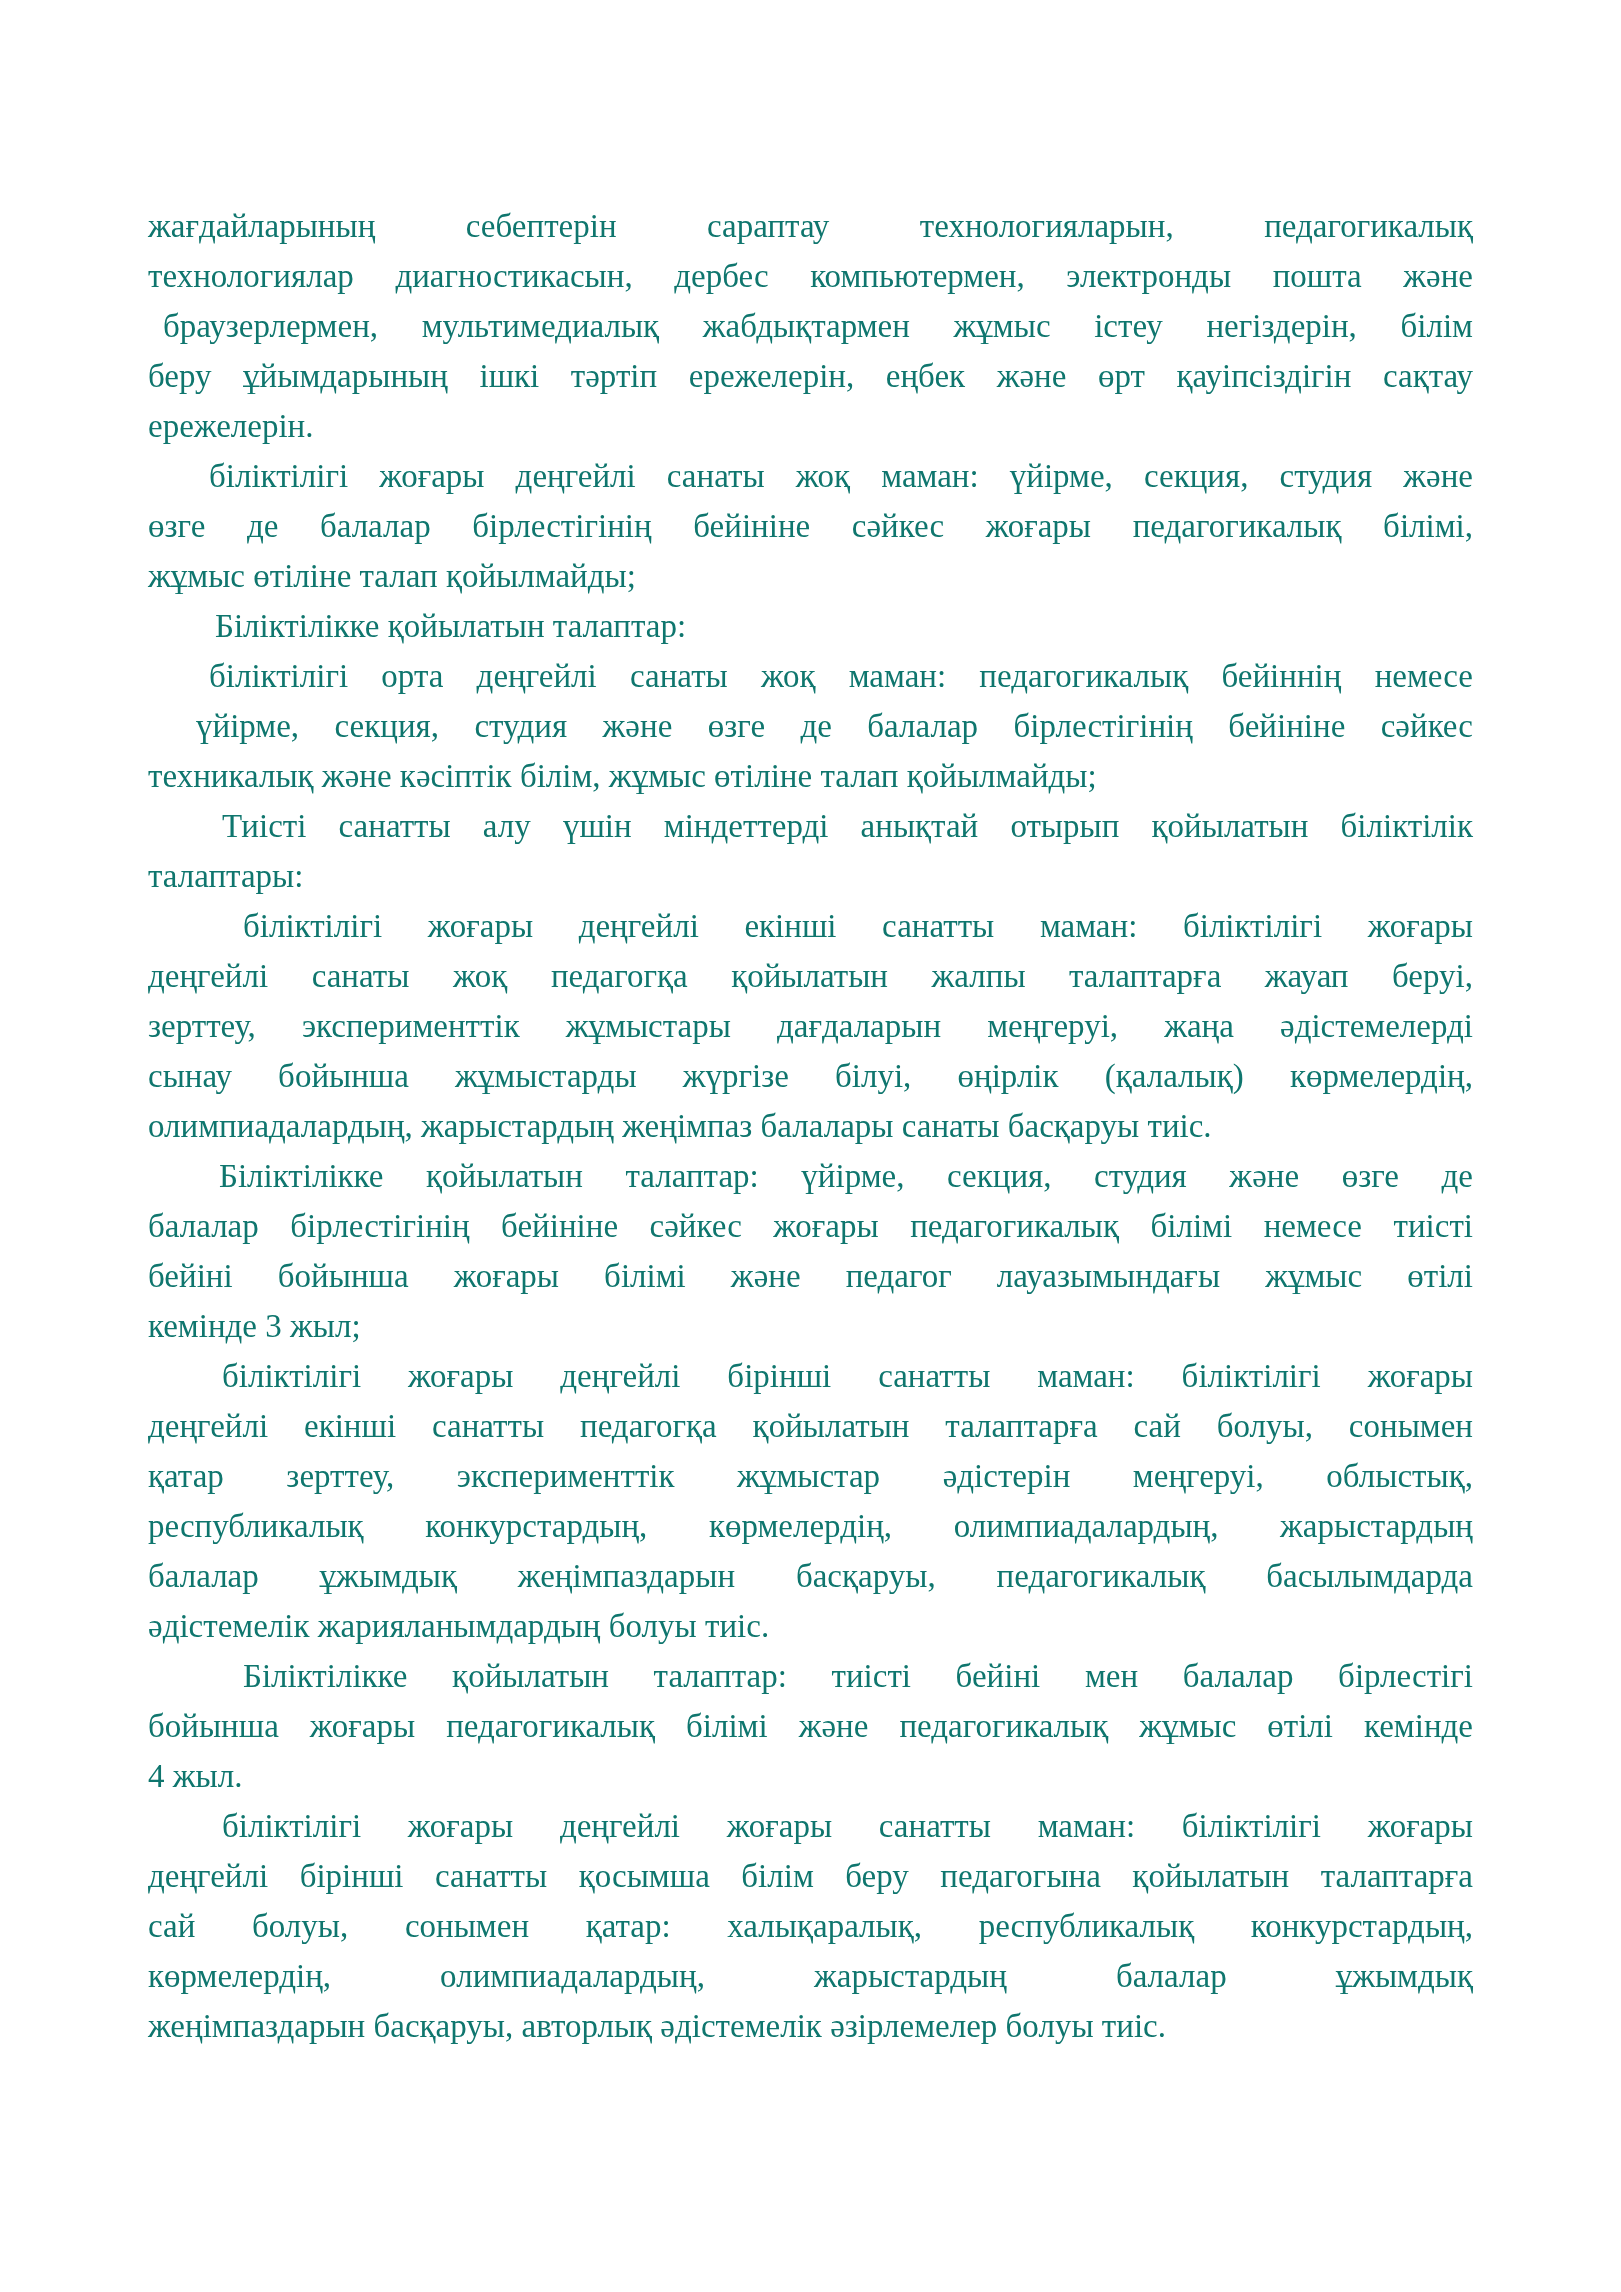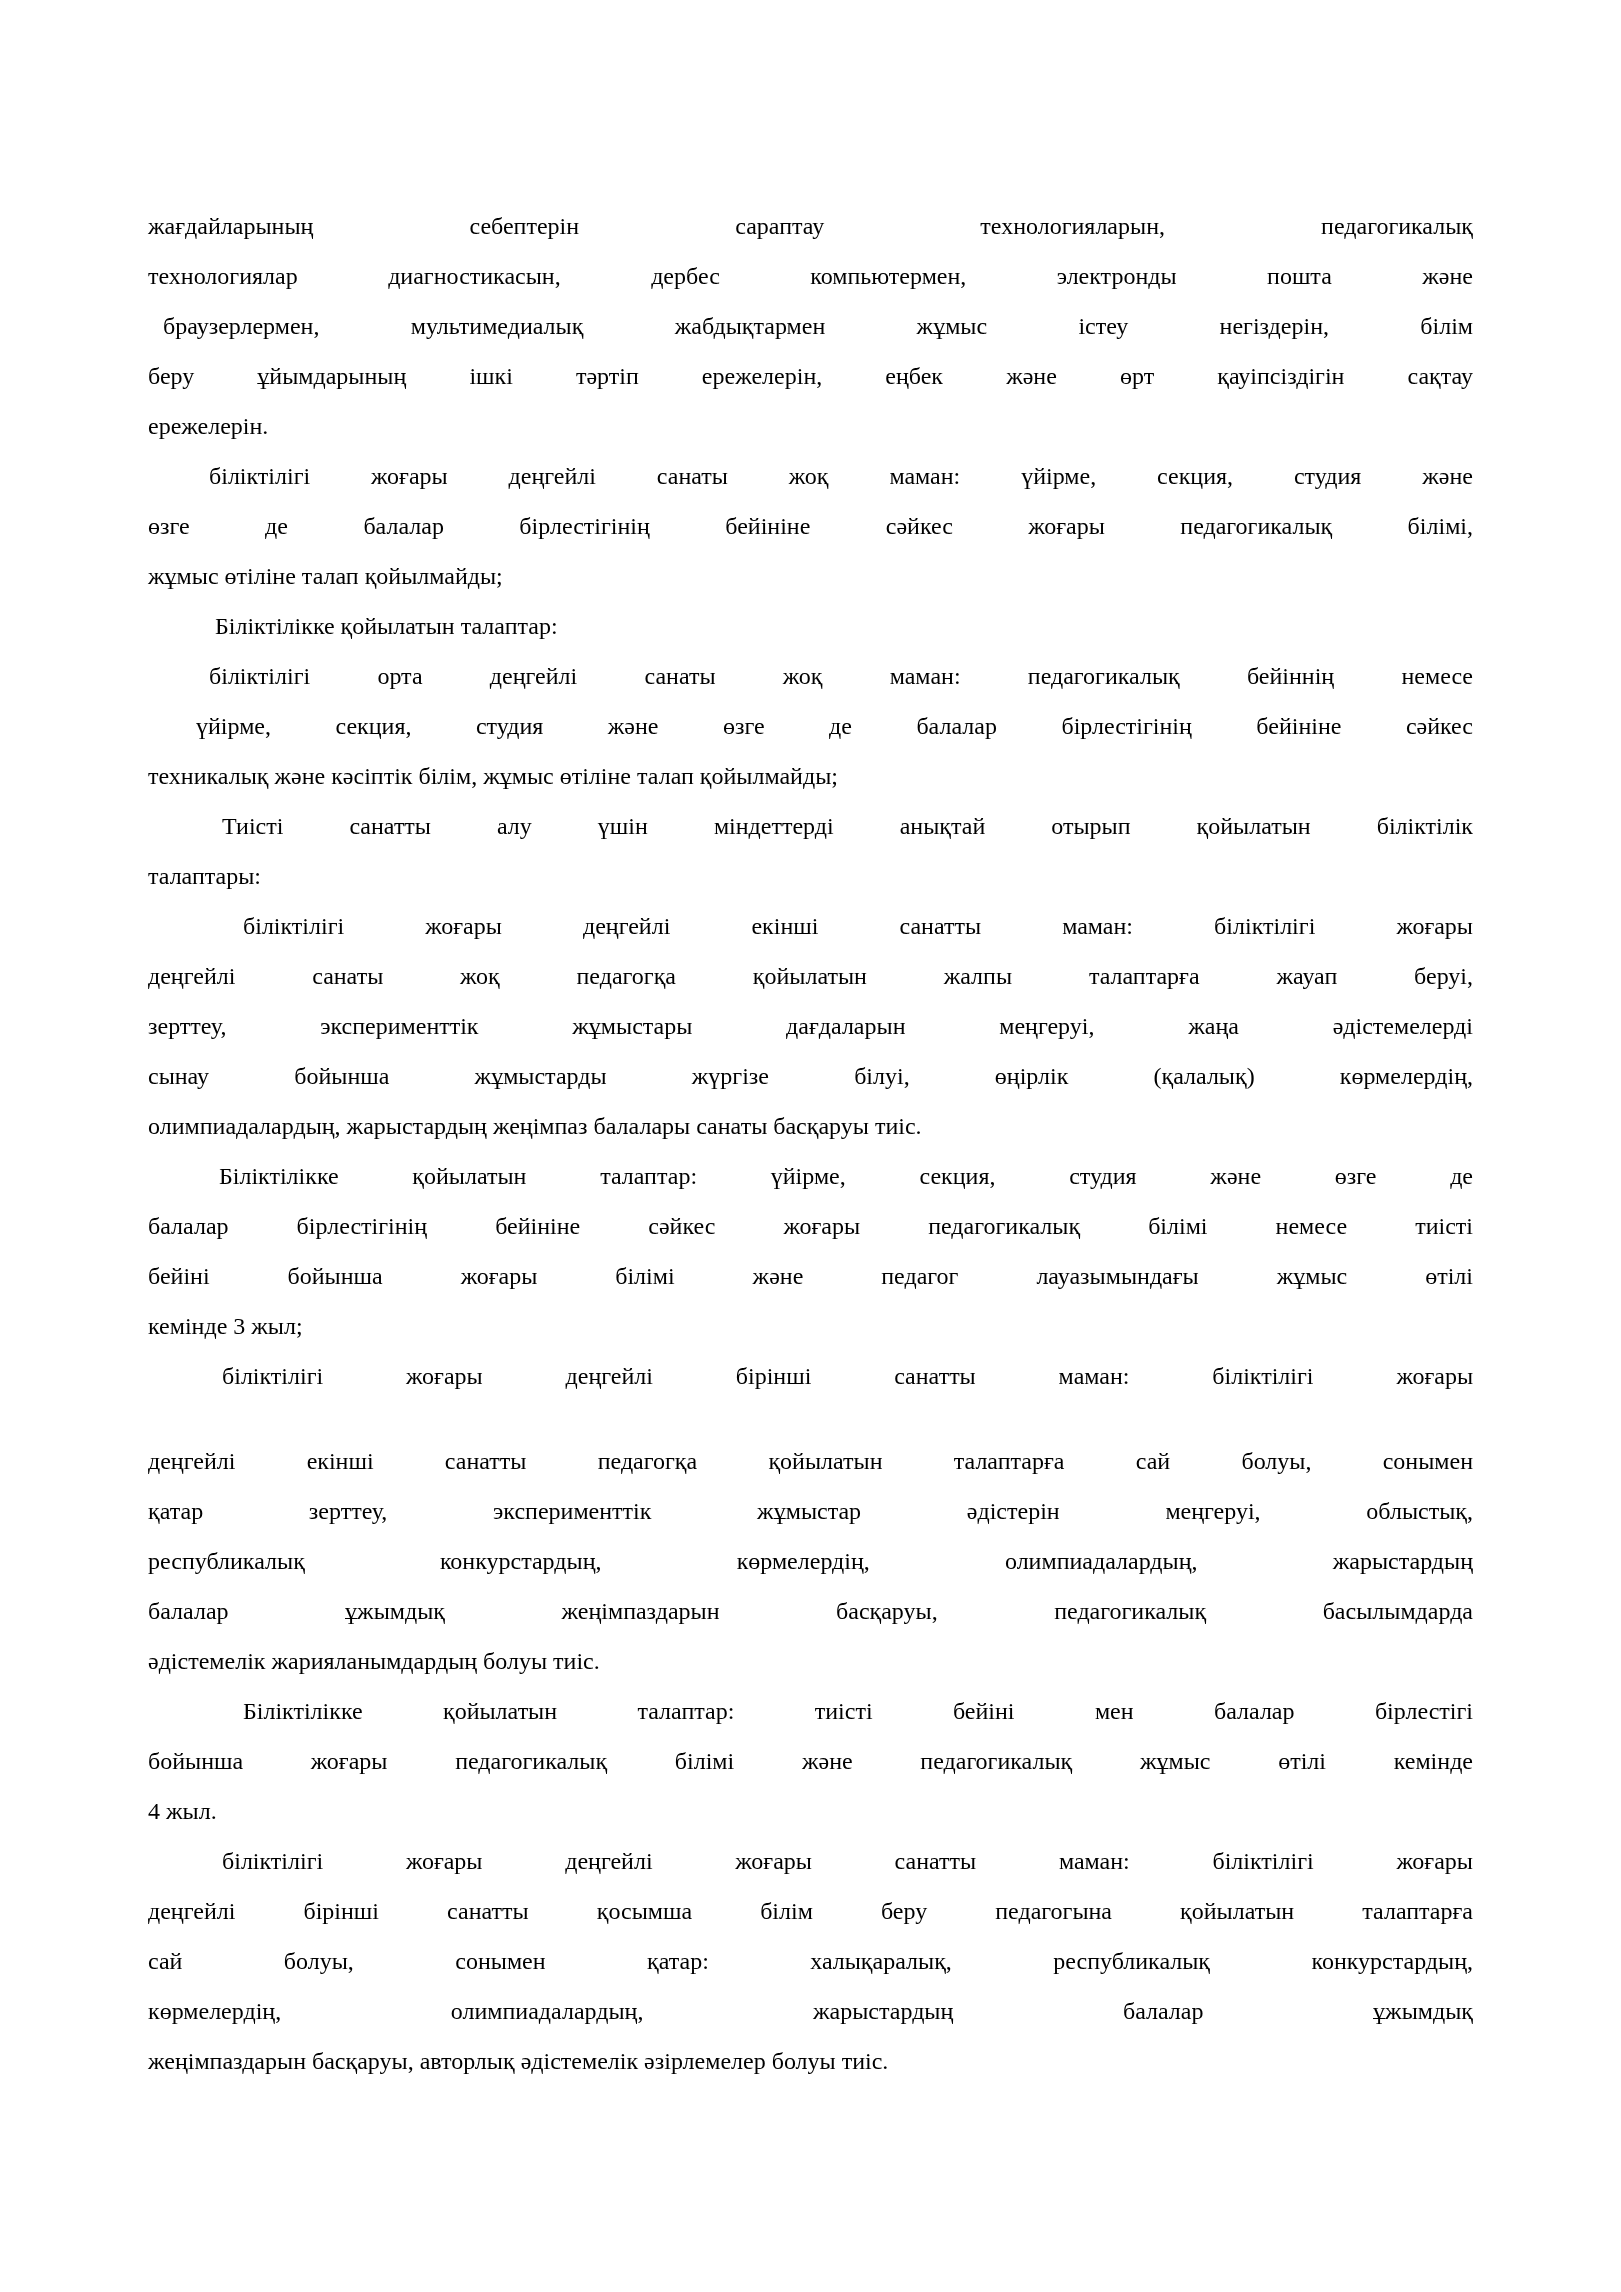--- a/index.html
+++ b/index.html
@@ -12,23 +12,23 @@
     height: 2293px;
     position: relative;
     overflow: hidden;
   }
   .page {
     position: absolute;
     left: 148px;
     top: 201px;
     width: 1325px;
     font-family: "Liberation Serif", "DejaVu Serif", serif;
-    font-size: 24px;
+    font-size: 33px;
     line-height: 50px;
-    color: #000000;
+    color: #0f766e;
   }
   .para {
     margin: 0;
     padding: 0;
   }
   .line {
     display: block;
     height: 50px;
     white-space: nowrap;
     text-align: justify;
@@ -87,21 +87,21 @@
 
   <div class="para">
     <span class="line i72" style="white-space: normal;">Біліктілікке қойылатын талаптар: үйірме, секция, студия және өзге де</span>
     <span class="line" style="white-space: normal;">балалар бірлестігінің бейініне сәйкес жоғары педагогикалық білімі немесе тиісті</span>
     <span class="line" style="white-space: normal;">бейіні бойынша жоғары білімі және педагог лауазымындағы жұмыс өтілі</span>
     <span class="line last" style="white-space: normal;">кемінде 3 жыл;</span>
   </div>
 
   <div class="para">
     <span class="line i74" style="white-space: normal;">біліктілігі жоғары деңгейлі бірінші санатты маман: біліктілігі жоғары</span>
-    <span class="line" style="white-space: normal; margin-top: 35px;">деңгейлі екінші санатты педагогқа қойылатын талаптарға сай болуы, сонымен</span>
+    <span class="line" style="white-space: normal;">деңгейлі екінші санатты педагогқа қойылатын талаптарға сай болуы, сонымен</span>
     <span class="line" style="white-space: normal;">қатар зерттеу, эксперименттік жұмыстар әдістерін меңгеруі, облыстық,</span>
     <span class="line" style="white-space: normal;">республикалық конкурстардың, көрмелердің, олимпиадалардың, жарыстардың</span>
     <span class="line" style="white-space: normal;">балалар ұжымдық жеңімпаздарын басқаруы, педагогикалық басылымдарда</span>
     <span class="line last" style="white-space: normal;">әдістемелік жарияланымдардың болуы тиіс.</span>
   </div>
 
   <div class="para">
     <span class="line i96" style="white-space: normal;">Біліктілікке қойылатын талаптар: тиісті бейіні мен балалар бірлестігі</span>
     <span class="line" style="white-space: normal;">бойынша жоғары педагогикалық білімі және педагогикалық жұмыс өтілі кемінде</span>
     <span class="line last" style="white-space: normal;">4 жыл.</span>

